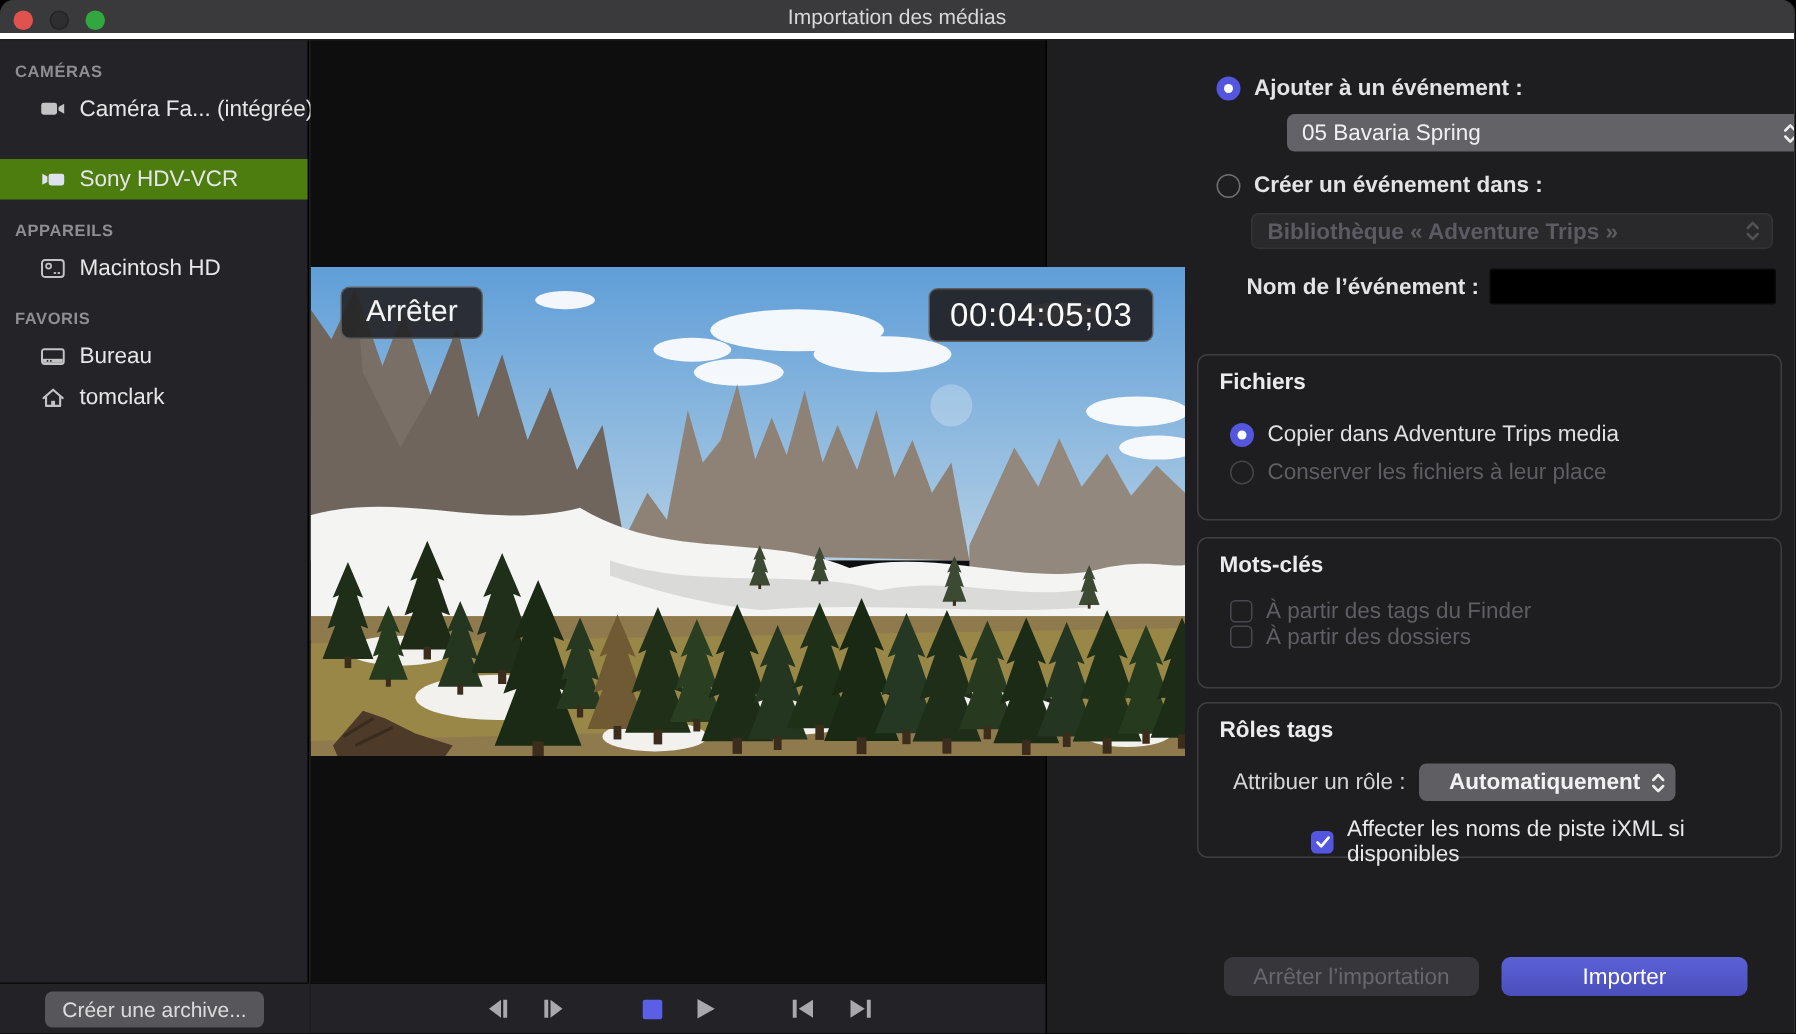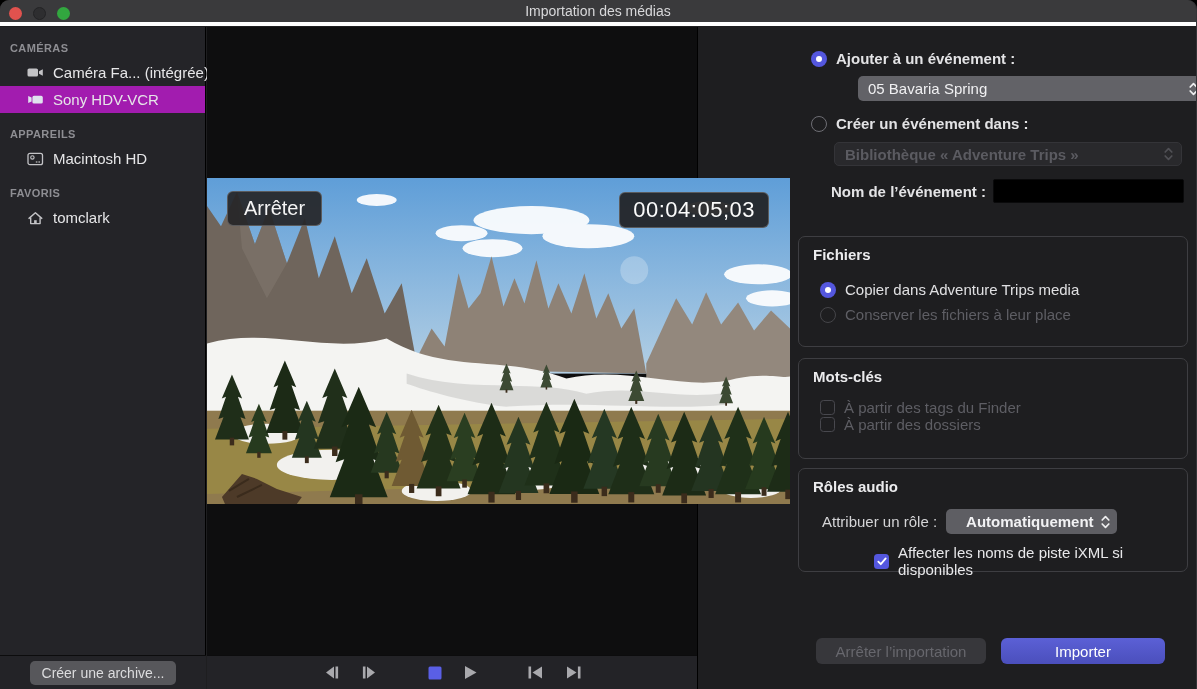--- a/index.html
+++ b/index.html
@@ -15,21 +15,21 @@
   .light.close{background:#e0524e;}
   .light.minimize{background:#2e2e30;border:1px solid #242426;}
   .light.zoom{background:#32a73f;}
   .wtitle{font-size:14px;color:#d8d8da;font-weight:500;}
   
   .sidebar{position:absolute;top:27px;left:0;width:206px;bottom:0;background:#242428;
            border-right:1px solid #000;}
   .sb-header{margin:15px 0 5px 10px;font-size:11px;font-weight:700;color:#8e8e93;letter-spacing:.4px;}
   .sb-item{display:flex;align-items:center;gap:9px;height:27px;padding-left:27px;
            font-size:15px;color:#e6e6e8;white-space:nowrap;}
-  .sb-item.selected{background:#a21caf;}
+  .sb-item.selected{background:#4d7c0f;margin-top:20px;}
   .sb-item svg{flex:0 0 auto;}
   .sb-bottom{position:absolute;bottom:0;left:0;width:206px;height:34px;background:#232327;
              border-top:1px solid #0c0c0d;display:flex;align-items:center;justify-content:center;}
   .archive-btn{background:#57575b;color:#dcdcde;font-size:14px;padding:4px 12px;border-radius:5px;
                border:none;font-family:inherit;}
   
   .center{position:absolute;top:27px;left:207px;width:491px;bottom:0;background:#0e0e0f;
           border-right:1px solid #000;}
   .video{position:absolute;top:151px;left:0;width:583px;height:326px;overflow:hidden;}
   .video svg.scene{display:block;width:100%;height:100%;}
@@ -118,20 +118,29 @@
         <rect x="1" y="1.3" width="14.5" height="11.4" rx="2" fill="none" stroke="#c3c3c6" stroke-width="1.3"></rect>
         <circle cx="5.4" cy="5.4" r="1.7" fill="none" stroke="#c3c3c6" stroke-width="1.1"></circle>
         <rect x="8.8" y="9.4" width="1.6" height="1.2" fill="#c3c3c6"></rect>
         <rect x="11.4" y="9.4" width="1.6" height="1.2" fill="#c3c3c6"></rect>
       </svg>
       <span>Macintosh HD</span>
     </div>
 
     <div class="sb-header">FAVORIS</div>
 
+    <div class="sb-item">
+      <svg width="17" height="14" viewBox="0 0 17 14">
+        <rect x="1" y="1.8" width="14.5" height="9.8" rx="1.6" fill="none" stroke="#c3c3c6" stroke-width="1.3"></rect>
+        <rect x="1.7" y="8.2" width="13.1" height="2.7" fill="#c3c3c6"></rect>
+        <rect x="4.2" y="9" width="1" height="1.2" fill="#242428"></rect>
+        <rect x="6.4" y="9" width="1" height="1.2" fill="#242428"></rect>
+      </svg>
+      <span>Bureau</span>
+    </div>
 
     <div class="sb-item">
       <svg width="17" height="14" viewBox="0 0 17 14">
         <path d="M2,7.4 L8.4,1.8 L14.8,7.4" fill="none" stroke="#c3c3c6" stroke-width="1.4" stroke-linecap="round" stroke-linejoin="round"></path>
         <path d="M3.7,6.4 L3.7,12.6 L13.1,12.6 L13.1,6.4" fill="none" stroke="#c3c3c6" stroke-width="1.4" stroke-linejoin="round"></path>
         <rect x="7.1" y="9.2" width="2.6" height="3.4" fill="#c3c3c6"></rect>
       </svg>
       <span>tomclark</span>
     </div>
 
@@ -301,21 +310,21 @@
         <span class="checkbox unchecked"></span>
         <span>À partir des tags du Finder</span>
       </div>
       <div class="optrow dim" style="position:absolute;left:21px;top:57px;">
         <span class="checkbox unchecked"></span>
         <span>À partir des dossiers</span>
       </div>
     </div>
 
     <div class="group" style="top:441px;height:104px;">
-      <div class="gtitle">Rôles audio</div>
+      <div class="gtitle">Rôles tags</div>
       <div style="position:absolute;left:23px;top:40px;display:flex;align-items:center;gap:9px;">
         <span class="attr-label">Attribuer un rôle :</span>
         <span class="smalldd">
           <span>Automatiquement</span>
           <svg width="11" height="18" viewBox="0 0 11 18">
             <path d="M2.2,7 L5.5,3.6 L8.8,7" fill="none" stroke="#eeeeef" stroke-width="1.7" stroke-linecap="round" stroke-linejoin="round"></path>
             <path d="M2.2,11 L5.5,14.4 L8.8,11" fill="none" stroke="#eeeeef" stroke-width="1.7" stroke-linecap="round" stroke-linejoin="round"></path>
           </svg>
         </span>
       </div>

